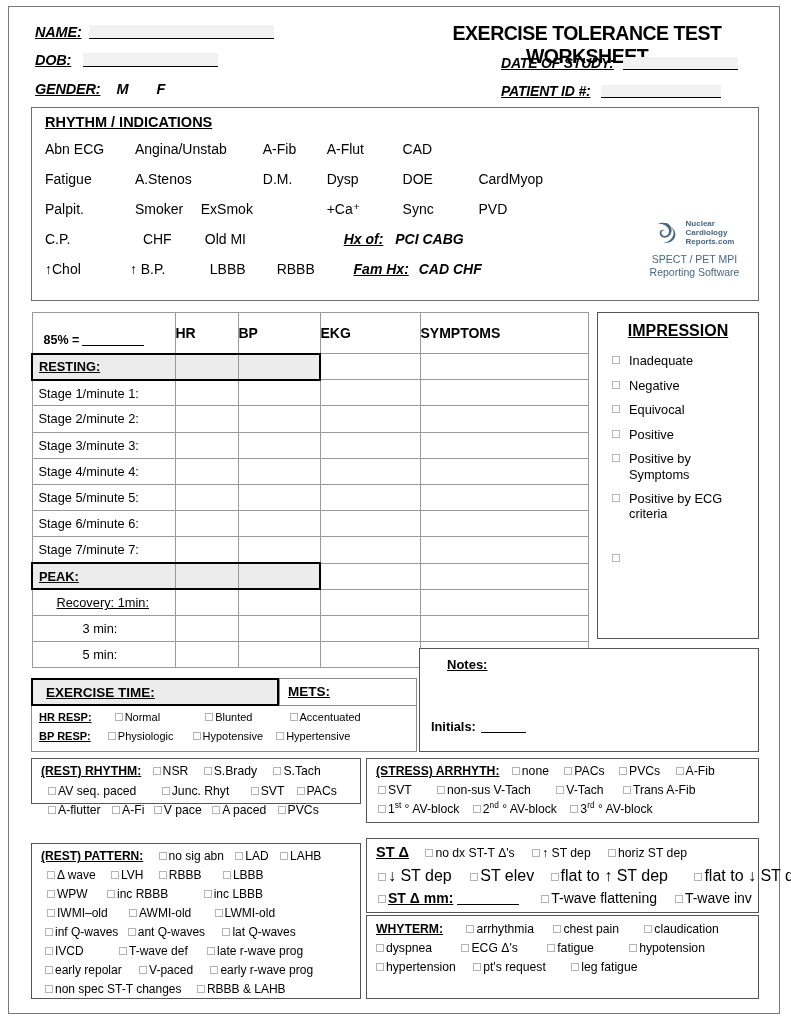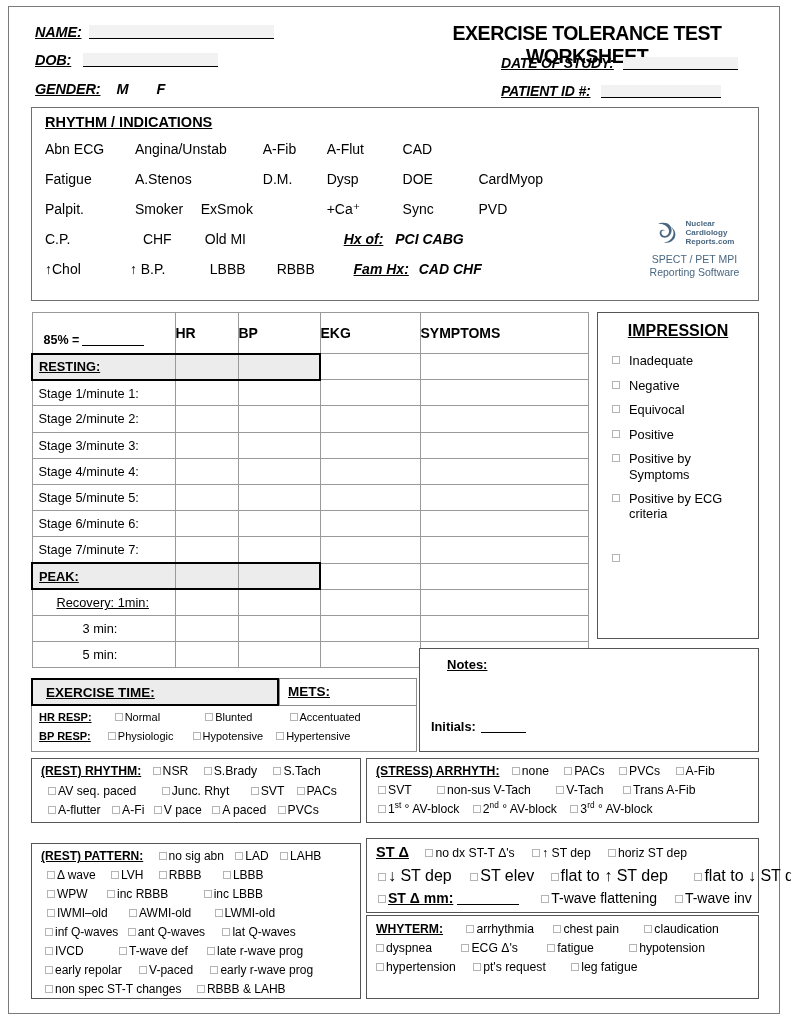--- a/index.html
+++ b/index.html
@@ -95,21 +95,21 @@
   
   .notes{position:absolute;left:410px;top:641px;width:340px;height:104px;
          border:1px solid #555;box-sizing:border-box;background:#fff;}
   .notes .n1{position:absolute;left:11px;top:8px;font-size:13px;font-weight:bold;
              text-decoration:underline;padding-left:16px;}
   .notes .n2{position:absolute;left:11px;top:70px;font-size:12.8px;font-weight:bold;}
   .notes .n2 .fill{width:45px;height:11px;margin-left:5px;background:transparent;}
 
   
   .pnl{position:absolute;border:1px solid #555;box-sizing:border-box;background:#fff;}
-  .p-rhythm{left:22px;top:751px;width:330px;height:65px;}
+  .p-rhythm{left:22px;top:751px;width:330px;height:46px;}
   .p-arrhyth{left:357px;top:751px;width:393px;height:65px;}
   .p-pattern{left:22px;top:836px;width:330px;height:156px;}
   .p-st{left:357px;top:831px;width:393px;height:75px;}
   .p-why{left:357px;top:908px;width:393px;height:84px;}
   .prow{position:absolute;white-space:nowrap;}
   .ttl{font-weight:bold;text-decoration:underline;}
   sup{font-size:.68em;vertical-align:super;line-height:0;}
 </style>
 </head>
 <body>

